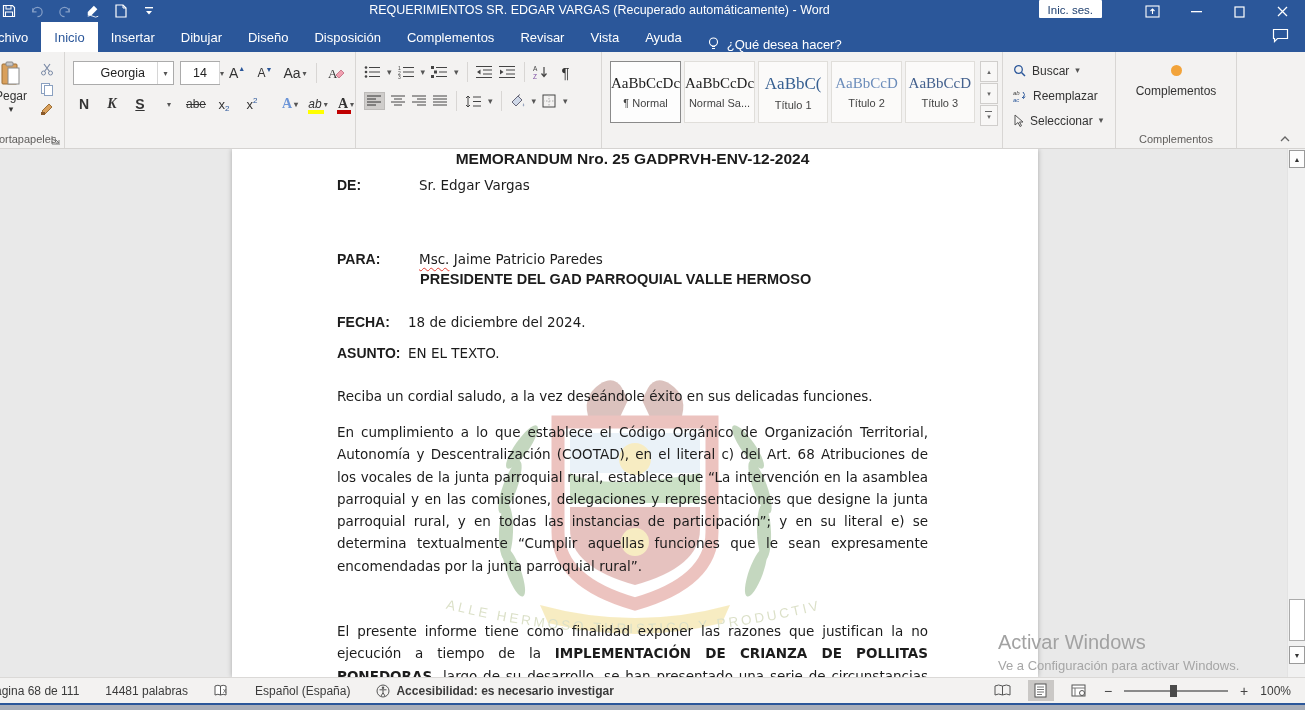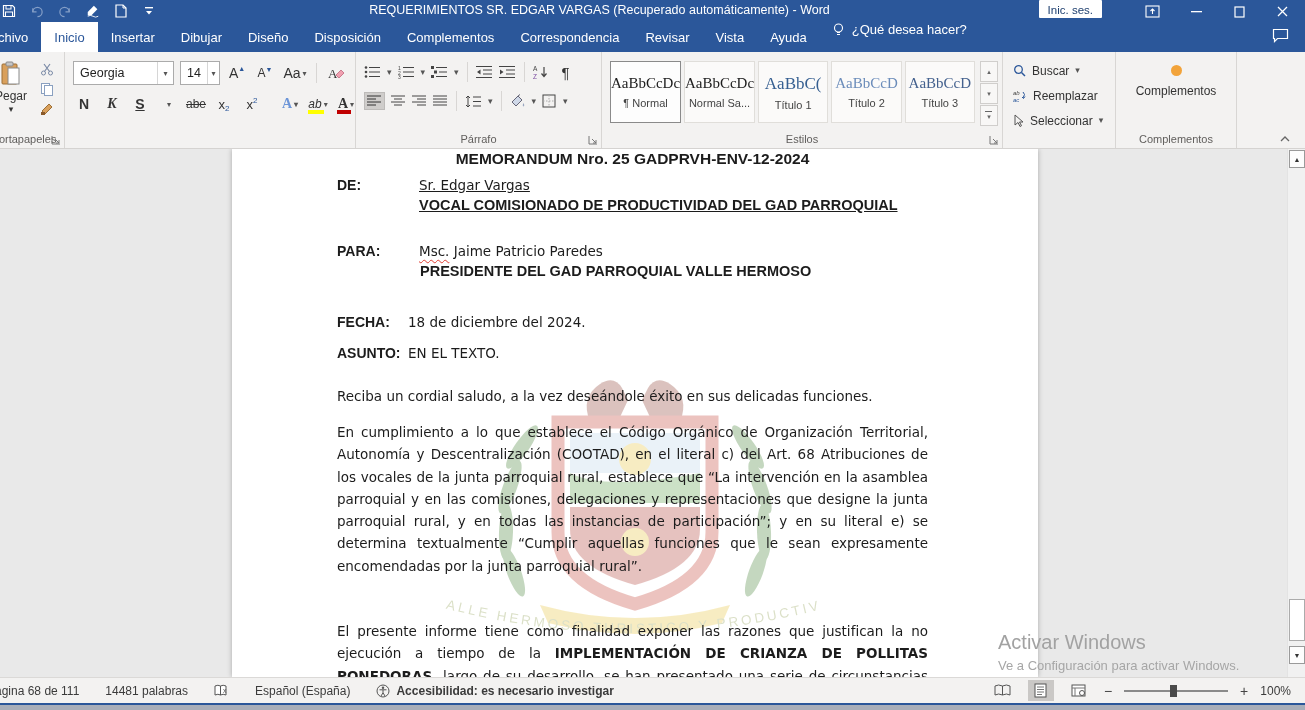--- a/index.html
+++ b/index.html
@@ -14,21 +14,21 @@
   .dim{opacity:.55;}
   .tb-title{position:absolute;left:calc(50% - 45px);top:3px;transform:translateX(-50%);white-space:nowrap;font-size:12.5px;}
   .tb-right{position:absolute;right:16px;top:0;height:22px;display:flex;align-items:center;gap:30px;}
   .signin{position:absolute;right:203px;top:0;height:17px;background:#fff;color:#1e3f6f;font-size:11.5px;padding:1px 9px 0;display:flex;align-items:center;border-radius:1px;}
   .caret{font-size:9px;line-height:1;}
 
   
   .tabrow{position:relative;height:30px;background:#2b579a;display:flex;align-items:stretch;color:#fff;font-size:13px;}
   .tab{padding:0 13px;display:flex;align-items:center;cursor:default;white-space:nowrap;}
   .tab.active{background:#fff;color:#2b579a;}
-  .tellme{display:flex;align-items:flex-start;gap:7px;padding:0 12px;}
+  .tellme{display:flex;align-items:flex-end;gap:7px;padding:0 12px;}
   .comment-btn{position:absolute;right:16px;top:6px;}
 
   
   .ribbon{position:relative;height:96px;background:#f3f2f1;border-bottom:1px solid #d5d3d1;display:flex;}
   .rgroup{position:relative;border-right:1px solid #d8d6d4;display:flex;flex-direction:column;}
   .rbody{flex:1;padding-top:9px;position:relative;}
   .rlabel{height:19px;font-size:11px;color:#605e5c;display:flex;align-items:center;justify-content:center;position:relative;}
   .launcher{position:absolute;right:3px;bottom:3px;width:11px;height:11px;}
   .g-clip{width:80px;}
   .g-font{width:290px;}
@@ -37,21 +37,21 @@
   .g-edit{width:112px;gap:24px;}
   .g-add{width:120px;}
   .g-fill{flex:1;border-right:none;}
 
   .pastewrap{display:flex;padding-left:2px;}
   .pastebtn{width:50px;display:flex;flex-direction:column;align-items:center;font-size:12px;color:#333;gap:2px;}
   .clipcol{display:flex;flex-direction:column;gap:6px;margin-left:4px;margin-top:2px;}
 
   .row{display:flex;align-items:center;gap:6px;padding:0 8px;}
   .combo{height:22px;background:#fff;border:1px solid #ababab;display:flex;align-items:center;font-size:12.5px;color:#222;}
-  .combo .cval{padding:0 6px;flex:1;}
+  .combo .cval{padding:0 12px;flex:1;text-align:right;}
   .combo .cbtn{width:15px;height:100%;display:flex;align-items:center;justify-content:center;border-left:1px solid #d6d6d6;font-size:8px;color:#555;}
   .fname{width:104px;}
   .fsize{width:38px;}
   .fbtn{height:22px;min-width:18px;display:flex;align-items:center;justify-content:center;font-size:14px;color:#333;padding:0 2px;position:relative;}
   .fbtn .mini{font-size:8px;color:#555;margin-left:2px;}
   .sep{width:1px;height:20px;background:#d8d6d4;margin:0 2px;}
   .row2{margin-top:8px;}
   .colorbar{position:absolute;left:3px;right:3px;bottom:1px;height:4px;}
   .active-tool{background:#cfcdcb;border:1px solid #bdbbb9;}
 
@@ -178,21 +178,20 @@
   </div>
 
   <div class="tabrow">
     <div class="tab" style="margin-left:-12px;">Archivo</div>
     <div class="tab active">Inicio</div>
     <div class="tab">Insertar</div>
     <div class="tab">Dibujar</div>
     <div class="tab">Diseño</div>
     <div class="tab">Disposición</div>
     <div class="tab">Complementos</div>
-    <div class="tab">Correspondencia</div>
     <div class="tab">Revisar</div>
     <div class="tab">Vista</div>
     <div class="tab">Ayuda</div>
     <div class="tellme">
       <span class="ic">
         <svg width="13" height="16" viewBox="0 0 13 16">
               <circle cx="6.5" cy="6" r="4" fill="none" stroke="#fff" stroke-width="1.1"></circle>
               <path d="M5 10.5 h3 M5 12.5 h3" stroke="#fff" stroke-width="1.1"></path>
             </svg>
       </span>
@@ -416,29 +415,20 @@
               <span class="caret" style="color:#555;">▾</span>
           <span class="ic">
             <svg width="15" height="14" viewBox="0 0 15 14">
                   <rect x="1" y="1" width="12" height="12" fill="none" stroke="#444"></rect>
                   <path d="M7 1 v12 M1 7 h12" stroke="#aaa" stroke-dasharray="1.5 1.5"></path>
                 </svg>
           </span>
               <span class="caret" style="color:#555;">▾</span>
         </div>
       </div>
-      <div class="rlabel">
-            <span>Párrafo</span>
-        <span class="launcher ic">
-          <svg width="10" height="10" viewBox="0 0 10 10">
-                <path d="M1 1 v8 h8" fill="none" stroke="#777"></path>
-                <path d="M4 4 L8 8 M8 5 v3 h-3" fill="none" stroke="#777"></path>
-              </svg>
-        </span>
-      </div>
     </div>
 
     <div class="rgroup g-sty">
       <div class="rbody">
         <div class="stywrap">
           <div class="stycard sel">
             <div class="stypre">AaBbCcDc</div>
             <div class="styname">¶ Normal</div>
           </div>
           <div class="stycard">
@@ -456,29 +446,20 @@
           <div class="stycard">
             <div class="stypre" style="color:#44618e;">AaBbCcD</div>
             <div class="styname">Título 3</div>
           </div>
           <div class="stycol">
             <div class="stybtn">▴</div>
             <div class="stybtn">▾</div>
             <div class="stybtn"><span style="border-top:1px solid #666;width:7px;display:block;margin-bottom:1px;"></span>▾</div>
           </div>
         </div>
-      </div>
-      <div class="rlabel">
-            <span>Estilos</span>
-        <span class="launcher ic">
-          <svg width="10" height="10" viewBox="0 0 10 10">
-                <path d="M1 1 v8 h8" fill="none" stroke="#777"></path>
-                <path d="M4 4 L8 8 M8 5 v3 h-3" fill="none" stroke="#777"></path>
-              </svg>
-        </span>
       </div>
     </div>
 
     <div class="rgroup g-edit">
       <div class="rbody" style="padding-top:6px;">
         <div class="editrow">
           <span class="ic">
             <svg width="13" height="13" viewBox="0 0 13 13">
                   <circle cx="5.5" cy="5.5" r="3.8" fill="none" stroke="#2b579a" stroke-width="1.3"></circle>
                   <path d="M8.5 8.5 L12 12" stroke="#2b579a" stroke-width="1.5"></path>
@@ -567,26 +548,25 @@
           <path d="M110 238 q95 26 190 0 l-8 18 q-87 22 -174 0 z" fill="#e8c33a"></path>
         </g>
         <path id="wmArc" d="M 18 242 Q 205 290 392 242" fill="none"></path>
         <text font-size="13.5" fill="#8a9a4a" letter-spacing="3" font-family="Liberation Sans,sans-serif">
           <textPath href="#wmArc" startOffset="50%" text-anchor="middle">VALLE HERMOSO TURISTICO Y PRODUCTIVO</textPath>
         </text>
       </svg>
 
       <div class="abs doc-title">MEMORANDUM Nro. 25 GADPRVH-ENV-12-2024</div>
 
-      <div class="abs bodyfont" style="top:26px;line-height:20px;text-decoration:underline;">
+      <div class="abs bodyfont" style="top:26px;line-height:20px;">
         <div><span class="lblw">DE:</span><span>Sr. Edgar Vargas</span></div>
-        <div class="hd" style="padding-left:82px;">VOCAL COMISIONADO DE PRODUCTIVIDAD DEL GAD PARROQUIAL</div>
-      </div>
-
-      <div class="abs bodyfont" style="top:92px;line-height:20px;">
+      </div>
+
+      <div class="abs bodyfont" style="top:100px;line-height:20px;">
         <div><span class="lblw">PARA:</span><span class="sp-err">Msc.</span><span> Jaime Patricio Paredes</span></div>
         <div class="hd" style="padding-left:83px;">PRESIDENTE DEL GAD PARROQUIAL VALLE HERMOSO</div>
       </div>
 
       <div class="abs bodyfont" style="top:162px;">
         <span class="lblw2">FECHA:</span><span>18 de diciembre del 2024.</span>
       </div>
 
       <div class="abs bodyfont" style="top:236px;">Reciba un cordial saludo, a la vez deseándole éxito en sus delicadas funciones.</div>
 

